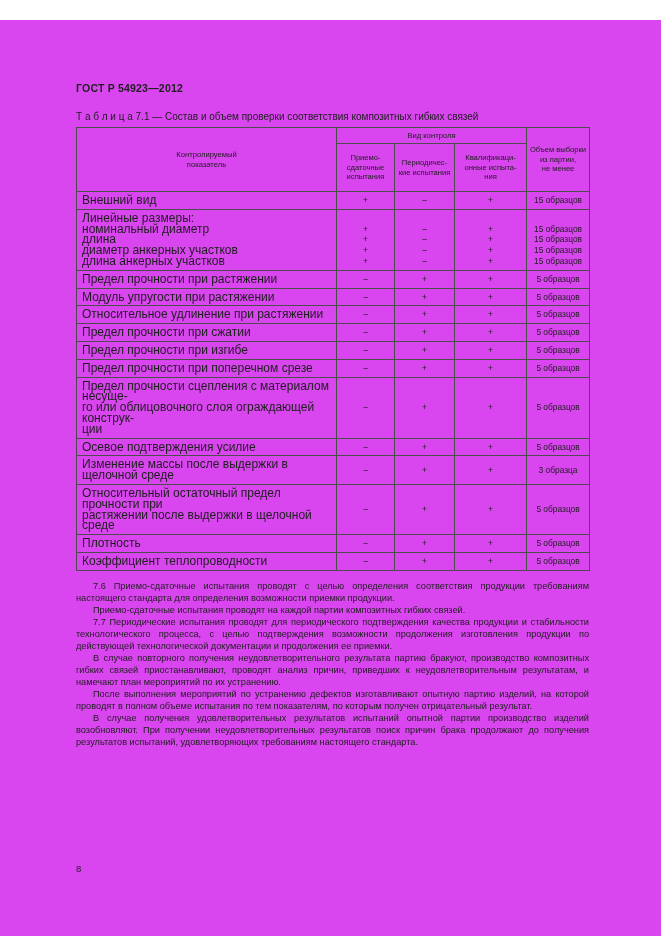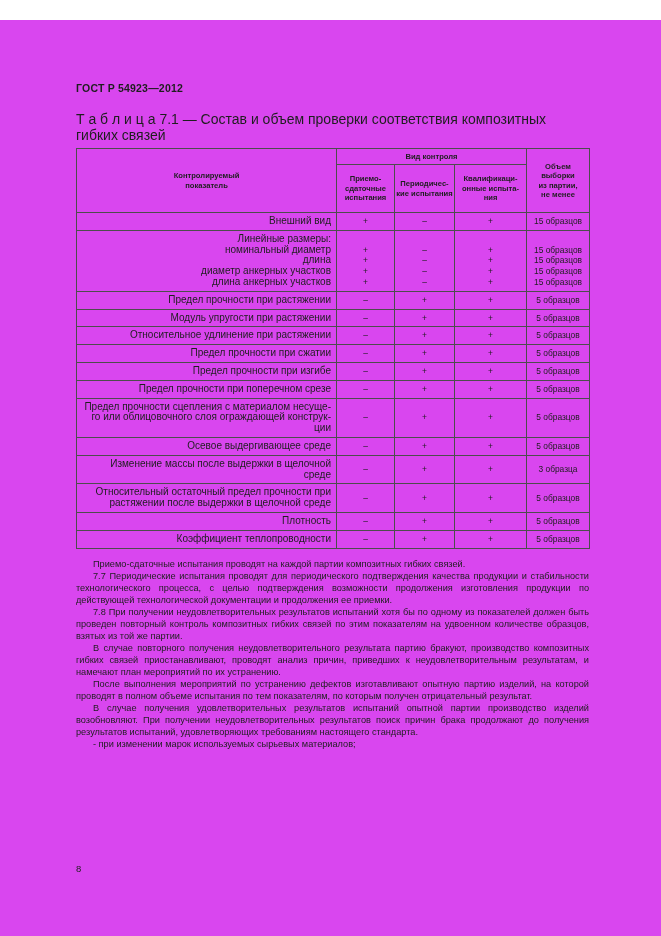--- a/index.html
+++ b/index.html
@@ -22,48 +22,48 @@
     left: 76px; top: 62px;
     width: 513px;
   }
   .doc-code {
     font-size: 10.5px;
     font-weight: 700;
     letter-spacing: 0.2px;
     margin-bottom: 17px;
   }
   .table-caption {
-    font-size: 14px;
+    font-size: 10px;
     margin-bottom: 5px;
   }
   table.t71 {
     width: 513px;
     border-collapse: collapse;
     table-layout: fixed;
   }
   .t71 th, .t71 td {
     border: 1px solid #4d4d4d;
   }
   .t71 thead th {
-    font-weight: 700;
+    font-weight: 400;
     font-size: 7.6px;
     line-height: 9.4px;
     text-align: center;
     vertical-align: middle;
     padding: 2px 1px;
     white-space: pre-line;
   }
   .t71 .h-group { height: 16px; }
   .t71 .h-sub th { height: 48px; }
   .t71 td { vertical-align: middle; }
   .c-ind {
-    font-size: 10px;
+    font-size: 12px;
     line-height: 10.8px;
     padding: 3px 5px;
-    text-align: right;
+    text-align: left;
     white-space: pre-line;
   }
   .c-mark, .c-sample {
     font-size: 8.4px;
     line-height: 10.8px;
     padding: 3px 1px;
     text-align: center;
     white-space: pre-line;
   }
   .body-text {
@@ -200,21 +200,21 @@
         <tr>
           <td class="c-ind">Предел прочности сцепления с материалом несуще-
 го или облицовочного слоя ограждающей конструк-
 ции</td>
           <td class="c-mark">–</td>
           <td class="c-mark">+</td>
           <td class="c-mark">+</td>
           <td class="c-sample">5 образцов</td>
         </tr>
         <tr>
-          <td class="c-ind">Осевое выдергивающее среде</td>
+          <td class="c-ind">Осевое подтверждения усилие</td>
           <td class="c-mark">–</td>
           <td class="c-mark">+</td>
           <td class="c-mark">+</td>
           <td class="c-sample">5 образцов</td>
         </tr>
         <tr>
           <td class="c-ind">Изменение массы после выдержки в щелочной среде</td>
           <td class="c-mark">–</td>
           <td class="c-mark">+</td>
           <td class="c-mark">+</td>
@@ -239,24 +239,23 @@
           <td class="c-ind">Коэффициент теплопроводности</td>
           <td class="c-mark">–</td>
           <td class="c-mark">+</td>
           <td class="c-mark">+</td>
           <td class="c-sample">5 образцов</td>
         </tr>
       </tbody>
     </table>
 
     <div class="body-text">
+      <p>7.6  Приемо-сдаточные испытания проводят с целью определения соответствия продукции требованиям настоящего стандарта для определения возможности приемки продукции.</p>
       <p>Приемо-сдаточные испытания проводят на каждой партии композитных гибких связей.</p>
       <p>7.7  Периодические испытания проводят для периодического подтверждения качества продукции и стабильности технологического процесса, с целью подтверждения возможности продолжения изготовления продукции по действующей технологической документации и продолжения ее приемки.</p>
-      <p>7.8  При получении неудовлетворительных результатов испытаний хотя бы по одному из показателей должен быть проведен повторный контроль композитных гибких связей по этим показателям на удвоенном количестве образцов, взятых из той же партии.</p>
       <p>В случае повторного получения неудовлетворительного результата партию бракуют, производство композитных гибких связей приостанавливают, проводят анализ причин, приведших к неудовлетворительным результатам, и намечают план мероприятий по их устранению.</p>
       <p>После выполнения мероприятий по устранению дефектов изготавливают опытную партию изделий, на которой проводят в полном объеме испытания по тем показателям, по которым получен отрицательный результат.</p>
       <p>В случае получения удовлетворительных результатов испытаний опытной партии производство изделий возобновляют. При получении неудовлетворительных результатов поиск причин брака продолжают до получения результатов испытаний, удовлетворяющих требованиям настоящего стандарта.</p>
-      <p>-  при изменении марок используемых сырьевых материалов;</p>
     </div>
   </div>
 
   <div class="page-number">8</div>
 </div>
 
 </body></html>

